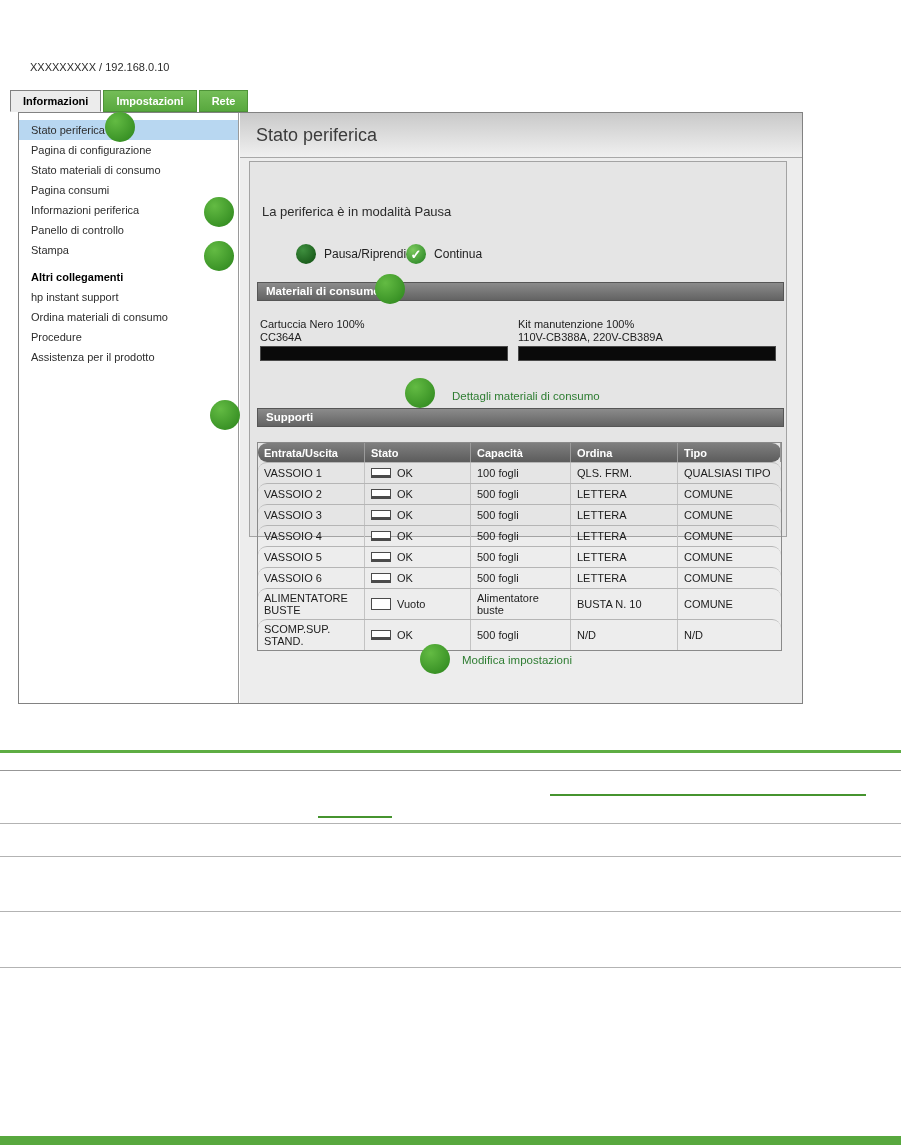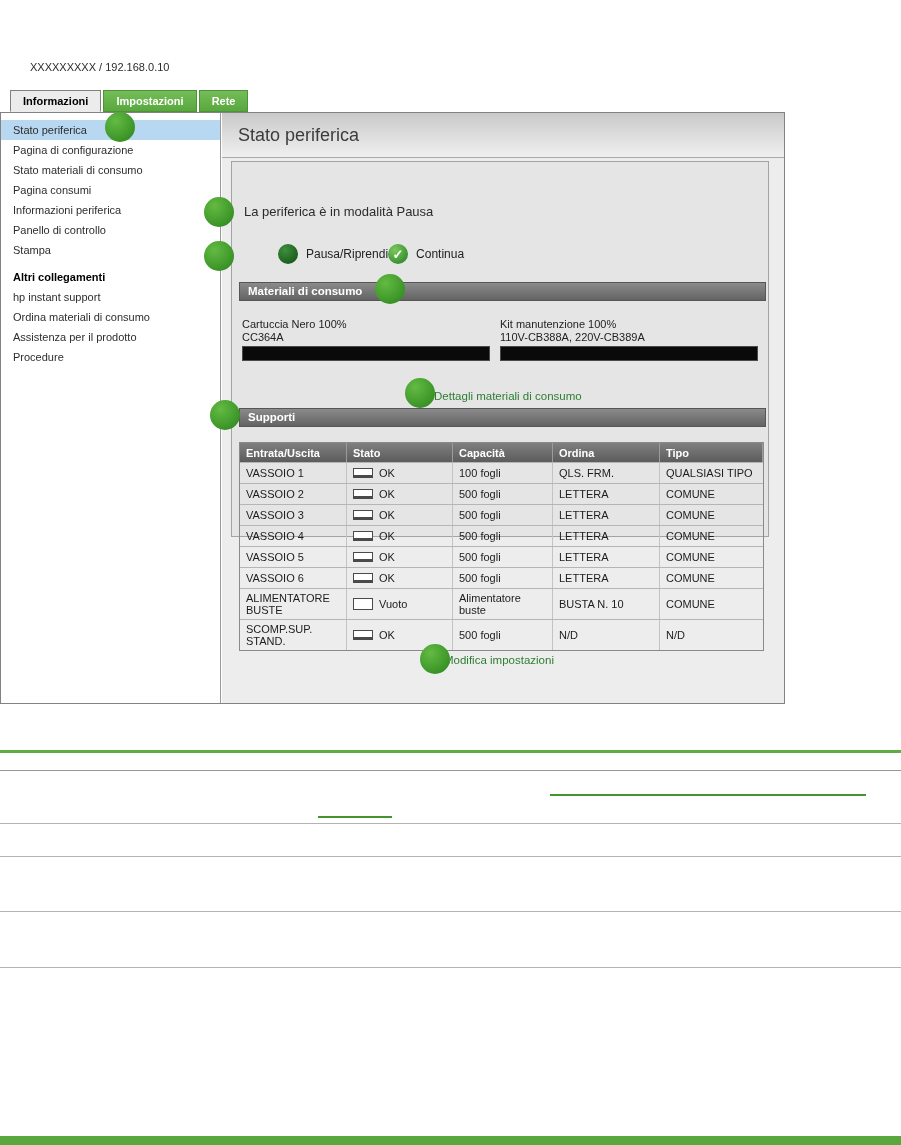--- a/index.html
+++ b/index.html
@@ -27,21 +27,21 @@
   .breadcrumb { position:absolute; left:30px; top:61px; font-size:11px; color:#2b2b2b; }
 
   
   .tabbar { position:absolute; left:10px; top:90px; height:22px; display:flex; gap:2px; }
   .tab { padding:0 12px; line-height:20px; border:1px solid #4e9338;
          background:linear-gradient(180deg,#74bd57,#58a83e); color:#fff;
          font-size:11px; font-weight:bold; cursor:pointer; box-sizing:border-box; }
   .tab.active { background:#ececec; border-color:#808080; border-bottom-color:#ececec; color:#000; }
 
   
-  .frame { position:absolute; left:0; top:112px; width:783px; height:590px;
+  .frame { position:absolute; left:18px; top:112px; width:783px; height:590px;
            border:1px solid #828282; background:#fff; box-sizing:content-box; }
   .sidebar { position:absolute; left:0; top:0; bottom:0; width:220px;
              border-right:1px solid #9a9a9a; background:#fff; padding-top:7px; box-sizing:border-box; }
   .side-item { font-size:11px; color:#2d2d2d; padding:4px 4px 4px 12px; cursor:pointer; }
   .side-item.selected { background:#b8d7f1; }
   .side-header { font-size:11px; font-weight:bold; color:#000; padding:11px 4px 4px 12px; }
 
   .main-head { position:absolute; left:221px; right:0; top:0; height:45px;
                background:linear-gradient(180deg,#c9c9c9,#f0f0f0); border-bottom:1px solid #a8a8a8;
                box-sizing:border-box; }
@@ -74,21 +74,21 @@
   .supply-part { margin-top:1px; }
   .supply-bar { margin-top:3px; height:13px; background:#e8e8e8; border:1px solid #4a4a4a; position:relative; }
   .supply-fill { position:absolute; top:0; left:0; bottom:0; width:100%; background:#0a0a0a; }
 
   .link { font-size:11.5px; color:#2e7d32; cursor:pointer; }
   #details-link { position:absolute; left:202px; top:228px; }
   #modify-link { position:absolute; left:212px; top:492px; }
 
   .media-table { position:absolute; left:7px; top:280px; width:525px;
                  border:1px solid #8a8a8a; box-sizing:border-box; font-size:11px; color:#1c1c1c; }
-  .t-row { display:flex; border-top:1px solid #b5b5b5; }
+  .t-row { display:flex; border-top:1px solid #b5b5b5;border-radius:9px; }
   .t-row.head { border-top:none; background:linear-gradient(180deg,#7f7f7f,#5c5c5c);
                 color:#fff; font-weight:bold; }
   .t-cell { box-sizing:border-box; padding:3px 4px 3px 6px; border-right:1px solid #c3c3c3;
             display:flex; align-items:center; min-height:20px; }
   .t-row.head .t-cell { border-right:1px solid #9b9b9b; min-height:19px; padding-top:2px; padding-bottom:2px; }
   .t-cell:last-child { border-right:none; }
   .c1 { width:107px; } .c2 { width:106px; } .c3 { width:100px; } .c4 { width:107px; } .c5 { flex:1; }
 
   .tray-icon { width:20px; height:10px; border:1px solid #4a4a4a; border-bottom-width:3px;
                margin-right:6px; flex:none; background:#fff; box-sizing:border-box; }
@@ -137,22 +137,22 @@
       <div class="side-item selected">Stato periferica</div>
       <div class="side-item">Pagina di configurazione</div>
       <div class="side-item">Stato materiali di consumo</div>
       <div class="side-item">Pagina consumi</div>
       <div class="side-item">Informazioni periferica</div>
       <div class="side-item">Panello di controllo</div>
       <div class="side-item">Stampa</div>
       <div class="side-header">Altri collegamenti</div>
       <div class="side-item">hp instant support</div>
       <div class="side-item">Ordina materiali di consumo</div>
+      <div class="side-item">Procedure</div>
       <div class="side-item">Assistenza per il prodotto</div>
-      <div class="side-item">Procedure</div>
     </div>
 
     <div class="main-head">
       <div class="main-title">Stato periferica</div>
     </div>
     <div class="main-bg"></div>
 
     <div class="panel">
 
       <div class="status-msg">La periferica è in modalità Pausa</div>

